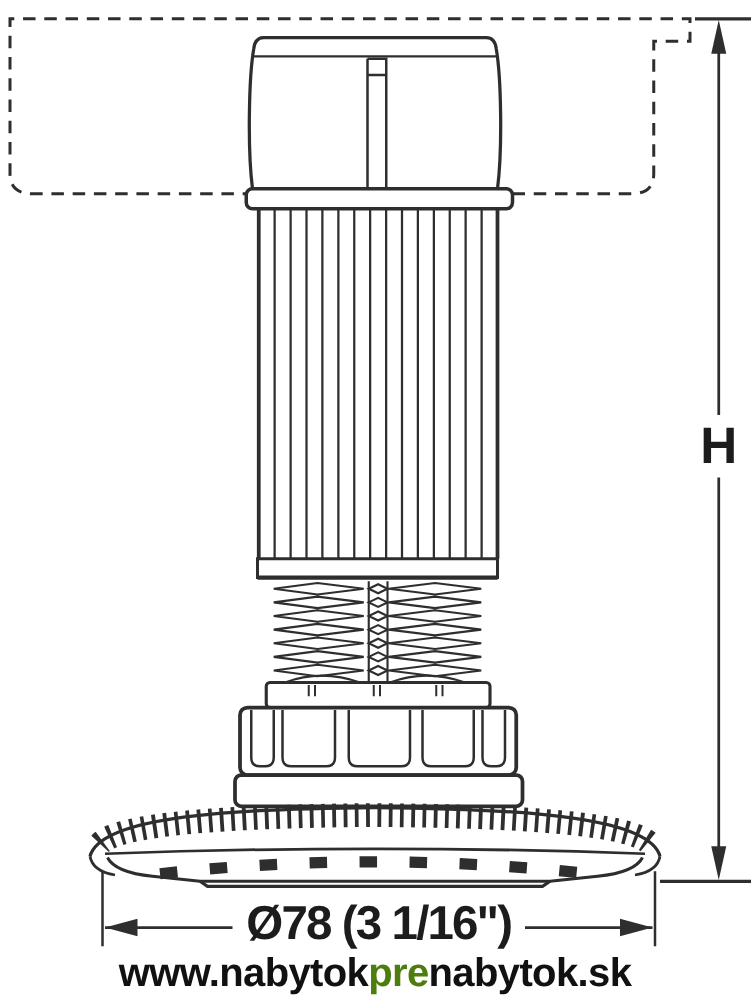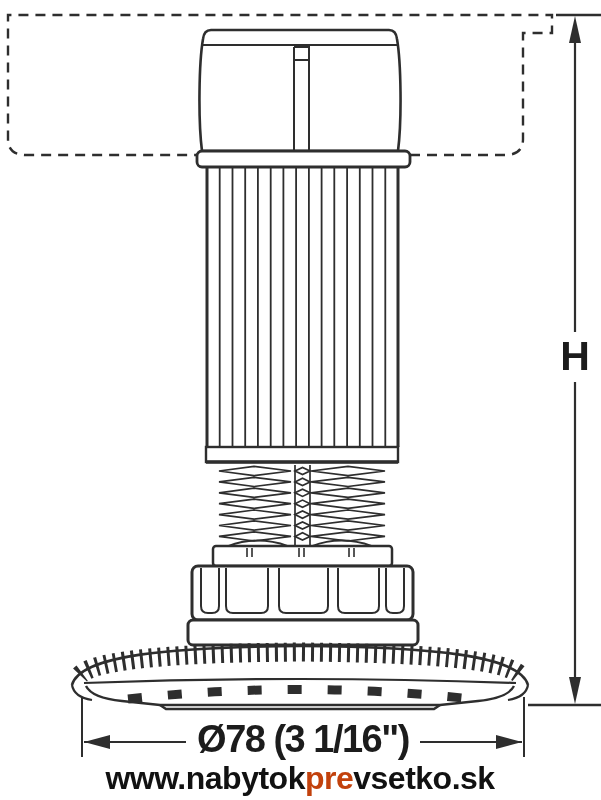--- a/index.html
+++ b/index.html
@@ -3,21 +3,21 @@
 <meta charset="utf-8">
 <style>
   html,body{margin:0;padding:0;background:#fff;}
   .stage{position:relative;width:601px;height:800px;background:#ffffff;overflow:hidden;
          font-family:"Liberation Sans",sans-serif;}
   svg{position:absolute;left:0;top:0;}
   .lbl{position:absolute;color:#1c1c1c;font-weight:bold;white-space:nowrap;line-height:1;}
   .dim-h{left:553px;top:336px;width:44px;text-align:center;font-size:41px;}
   .dim-d{left:303px;top:720px;transform:translateX(-50%);font-size:38px;letter-spacing:-1.5px;}
   .website{left:300px;top:762px;transform:translateX(-50%);font-size:32px;letter-spacing:-0.5px;color:#111;}
-  .website .hl{color:#c2410c;margin-top:33px;}
+  .website .hl{color:#4d7c0f;margin-top:33px;}
 </style>
 </head>
 <body>
 
 <div class="stage">
 
   <svg width="601" height="800" viewBox="0 0 601 800" fill="none" stroke="#2e2e2e">
 
     <path d="M410,155 L505,155 Q523,155 523,139 L523,33 L552,33 L552,15 L8,15 L8,139 Q8,155 26,155 L197,155" stroke-width="2.4" stroke-dasharray="10 7"></path>
 
@@ -84,15 +84,15 @@
       <path d="M420,742 L522,742" stroke-width="2.2"></path>
       <polygon points="84,742 110,735 110,749" fill="#2e2e2e" stroke="none"></polygon>
       <polygon points="522,742 496,735 496,749" fill="#2e2e2e" stroke="none"></polygon>
     </g>
   </svg>
 
   <div class="lbl dim-h">H</div>
 
   <div class="lbl dim-d">Ø78 (3 1/16")</div>
 
-  <div class="lbl website"><span>www.nabytok</span><span class="hl">pre</span><span>vsetko.sk</span></div>
+  <div class="lbl website"><span>www.nabytok</span><span class="hl">pre</span><span>nabytok.sk</span></div>
 
 </div>
 
 </body></html>

